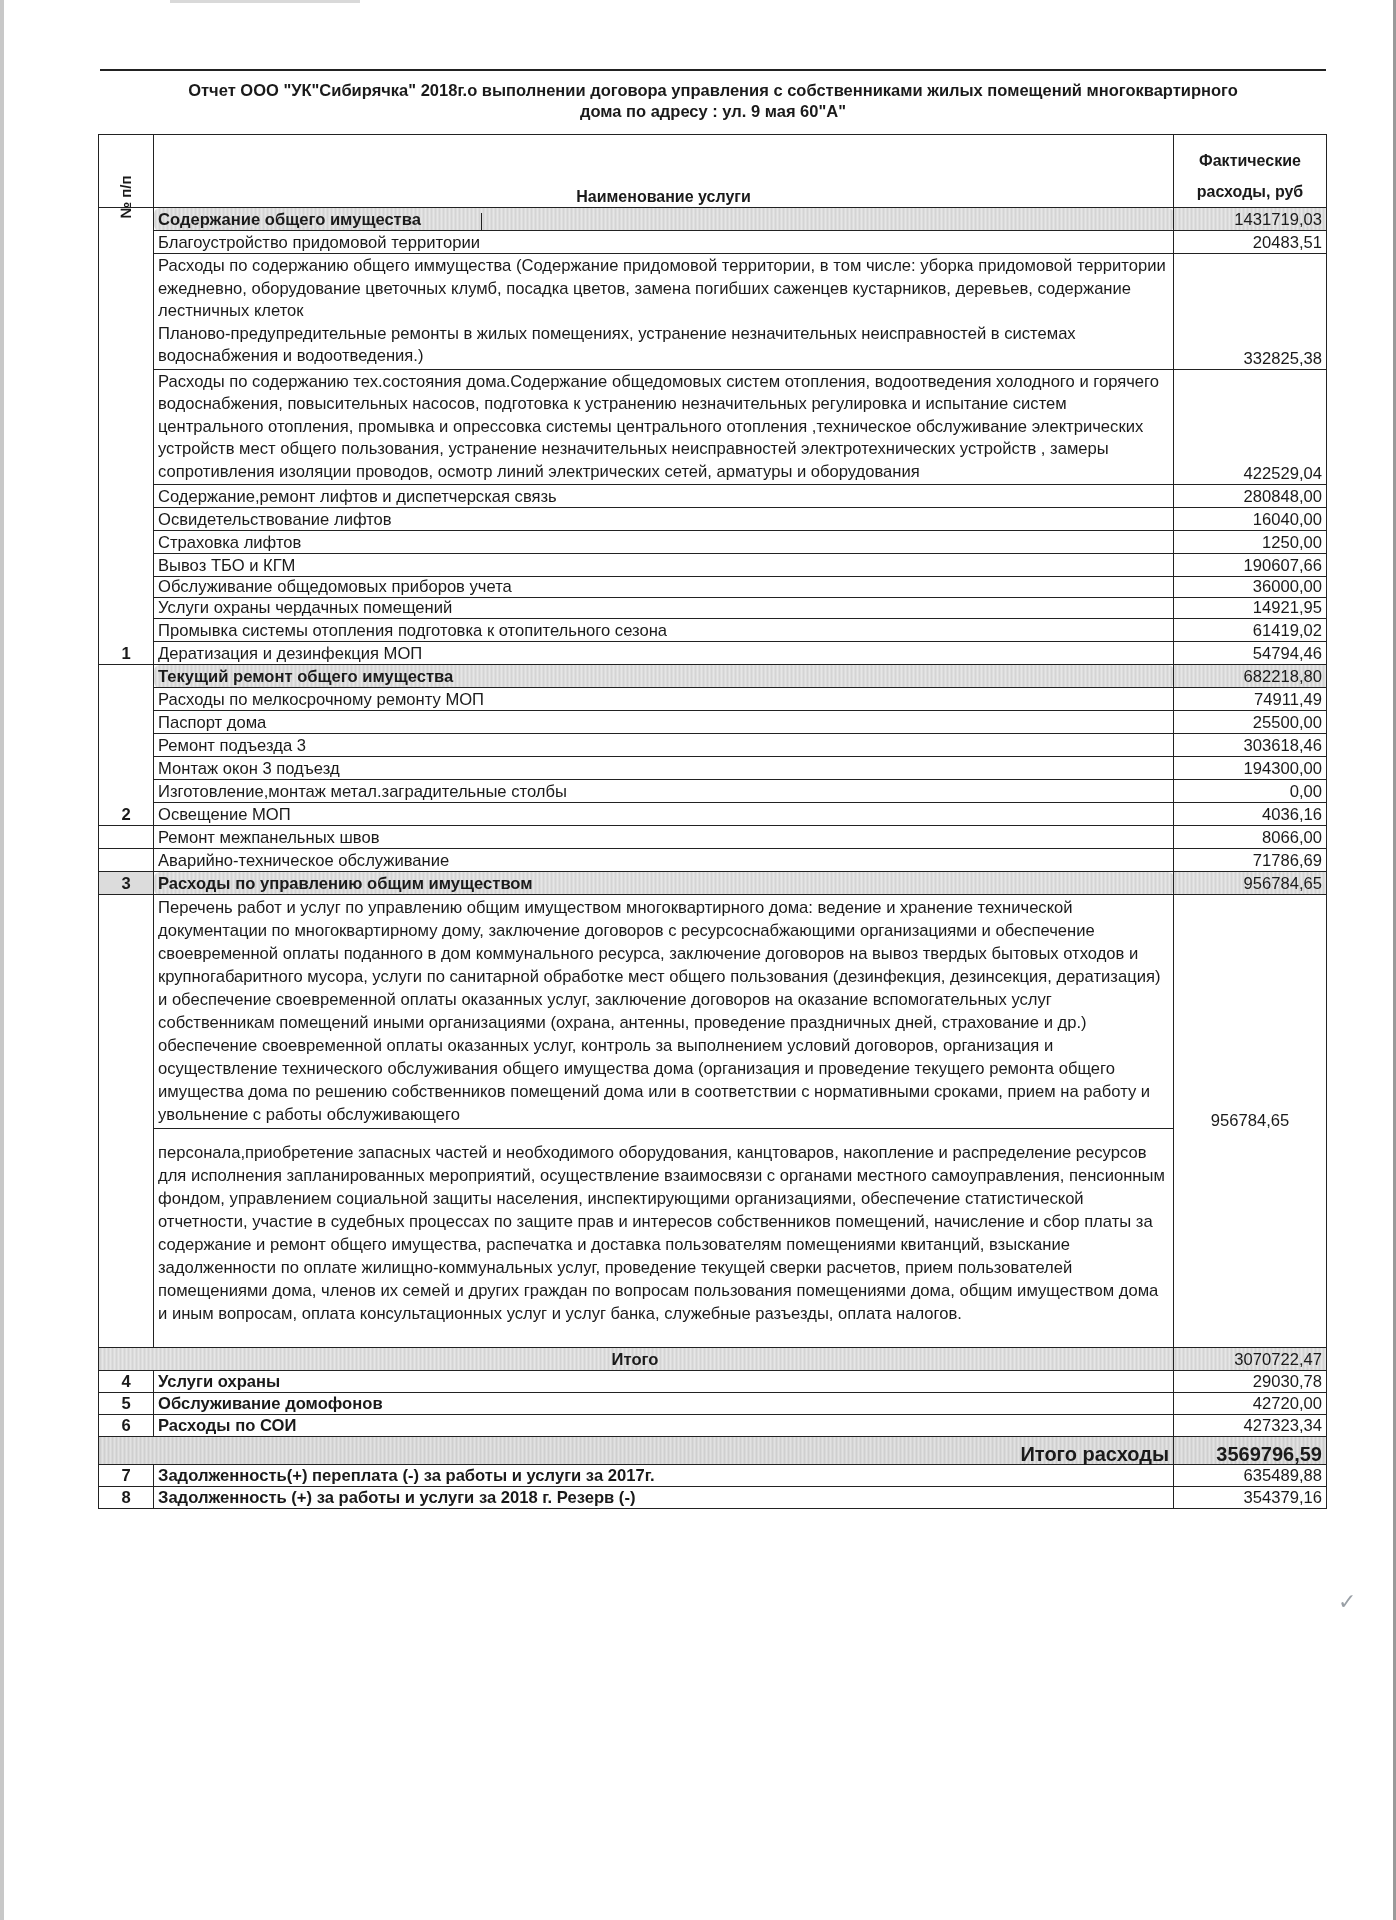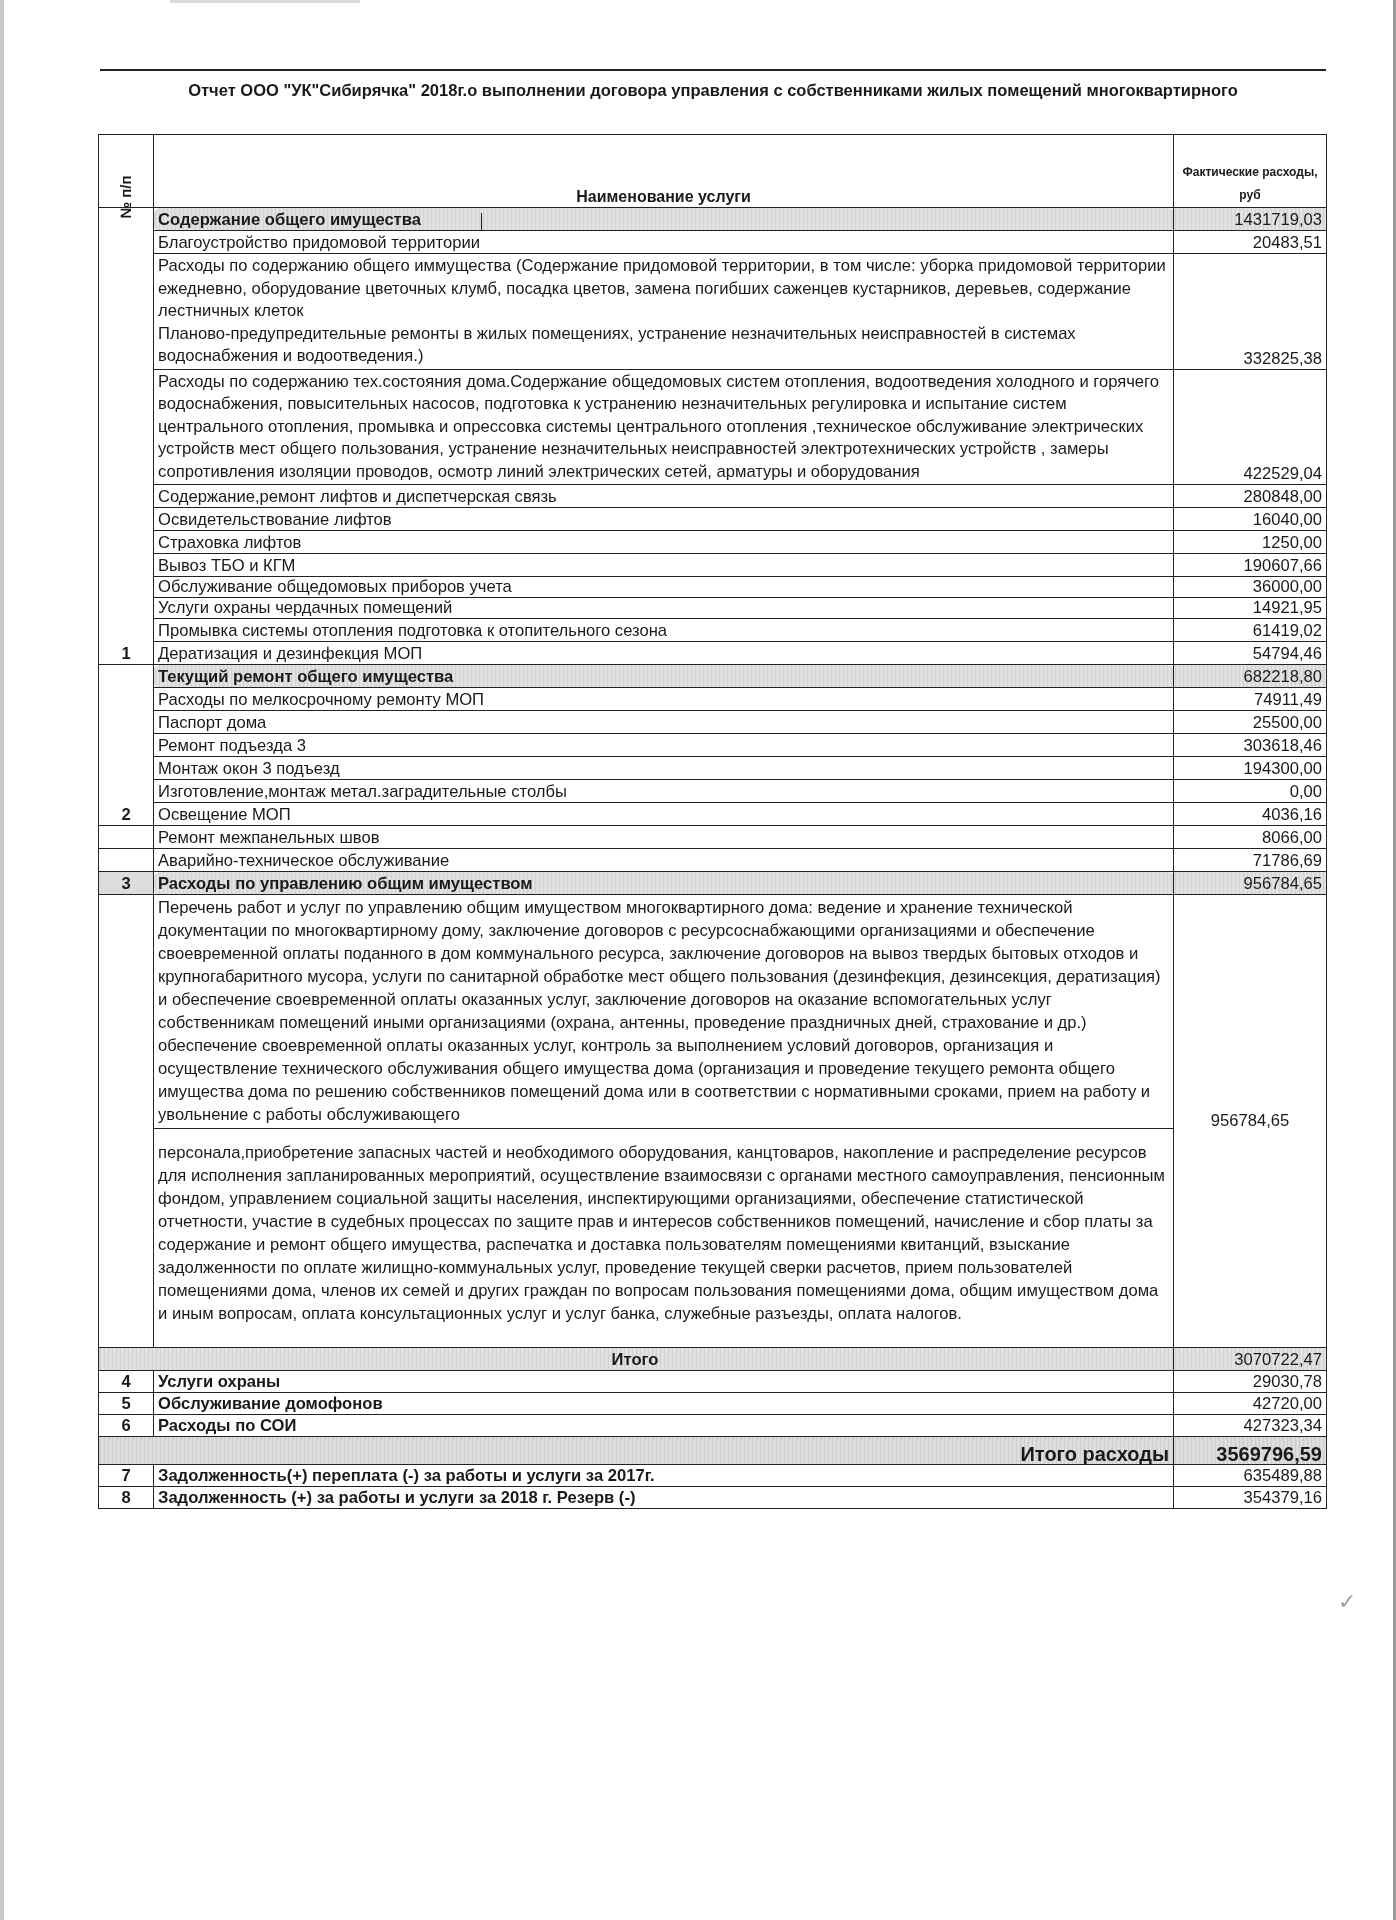--- a/index.html
+++ b/index.html
@@ -14,21 +14,21 @@
   table.report { position:absolute; left:98px; top:134px; width:1228px;
                  border-collapse:collapse; table-layout:fixed; font-size:16.6px; }
   table.report td { border:1.5px solid #222; padding:0 4px; vertical-align:bottom; line-height:20px; }
   col.c-num { width:55px; }
   col.c-name { width:1020px; }
   col.c-val { width:153px; }
   .hdr td { height:72px; vertical-align:middle; font-weight:bold; }
   .hdr .num-hdr { text-align:center; padding:0; }
   .hdr .num-hdr span { display:inline-block; transform:rotate(-90deg); white-space:nowrap; font-size:15px; }
   .hdr .name-hdr { text-align:center; font-size:16px; }
-  .hdr .val-hdr { text-align:center; font-size:12px; line-height:23px; }
+  .hdr .val-hdr { text-align:center; font-size:16px; line-height:31px; }
   td.num { text-align:center; font-weight:bold; vertical-align:top; }
   td.val { text-align:right; white-space:nowrap; }
   td.name { white-space:normal; }
   .section td { background:#dcdcdc; background-image:repeating-linear-gradient(90deg,#d4d4d4 0 2px,#e6e6e6 2px 4px); }
   .section td.name { font-weight:bold;border-radius:6px; }
   .section td.num { background:#fff; }
   .section.s3 td.num { background:#dcdcdc; }
   .r1 td { height:22px; }
   .r1b td { height:18px; line-height:17px; }
   .multi td.name { line-height:22.5px; padding-top:1px; padding-bottom:1px; }
@@ -48,20 +48,21 @@
 </head>
 <body>
 
 <div class="scan-edge-left"></div>
 <div class="scan-edge-right"></div>
 <div class="scan-mark-top"></div>
 <div class="top-rule"></div>
 
 <div class="title">
   <div>Отчет ООО "УК"Сибирячка" 2018г.о выполнении договора управления с собственниками жилых помещений многоквартирного</div>
+  <div>дома по адресу : ул. 9 мая 60"А"</div>
 </div>
 
 <table class="report">
   <colgroup>
       <col class="c-num">
       <col class="c-name">
       <col class="c-val">
     </colgroup>
   <tbody>
     <tr class="hdr">

